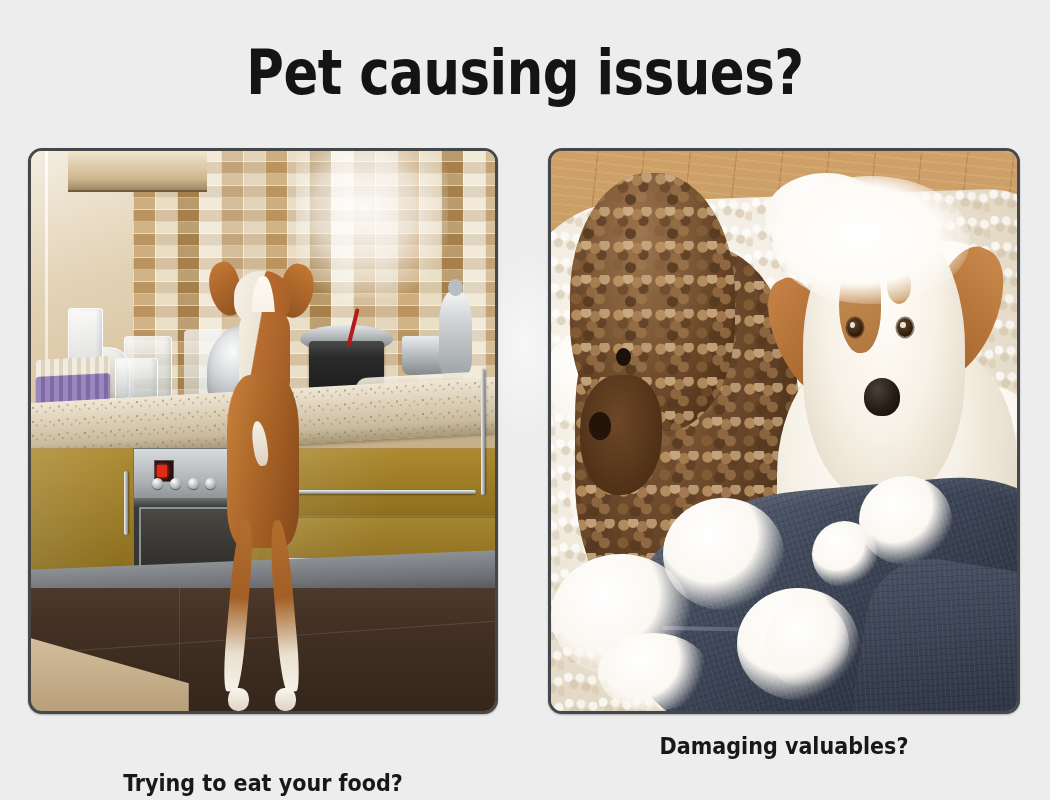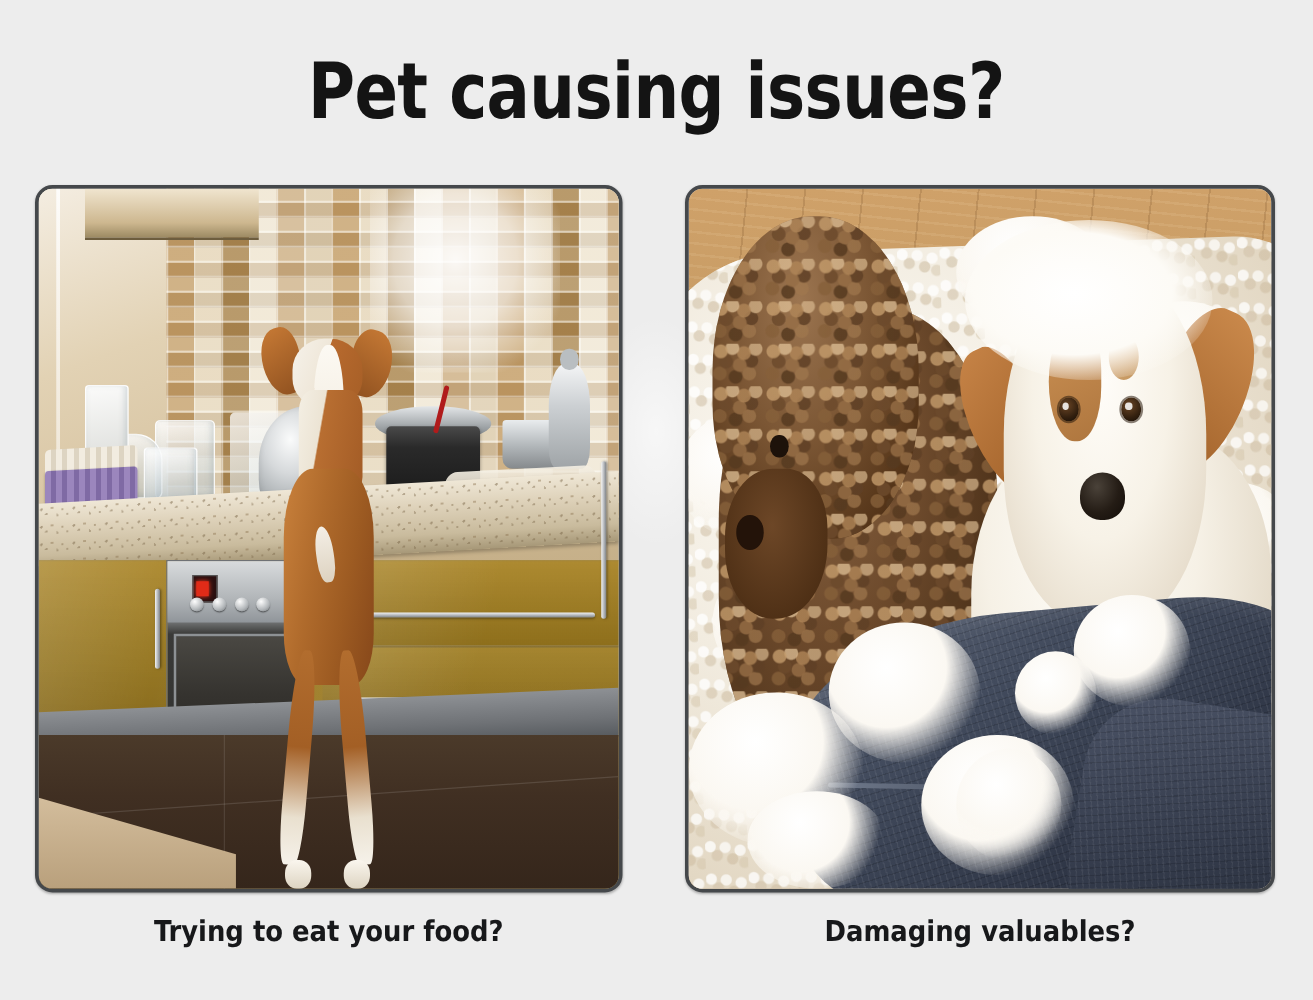--- a/index.html
+++ b/index.html
@@ -560,21 +560,21 @@
     top: 731px;
     font-size: 23px;
     line-height: 30px;
     font-weight: bold;
     color: #17181a;
     text-align: center;
     font-family: "DejaVu Sans Condensed", "Liberation Sans", sans-serif;
     white-space: nowrap;
     z-index: 3;
   }
-  .caption-left  { left: 28px;  width: 470px; }
+  .caption-left  { left: 28px;  width: 470px; margin-top: 37px; }
   .caption-right { left: 548px; width: 472px; }
 </style>
 </head>
 <body>
 
 <div class="watermark"></div>
 
 <div class="title">Pet causing issues?</div>
 
 <div class="frame frame-left">

